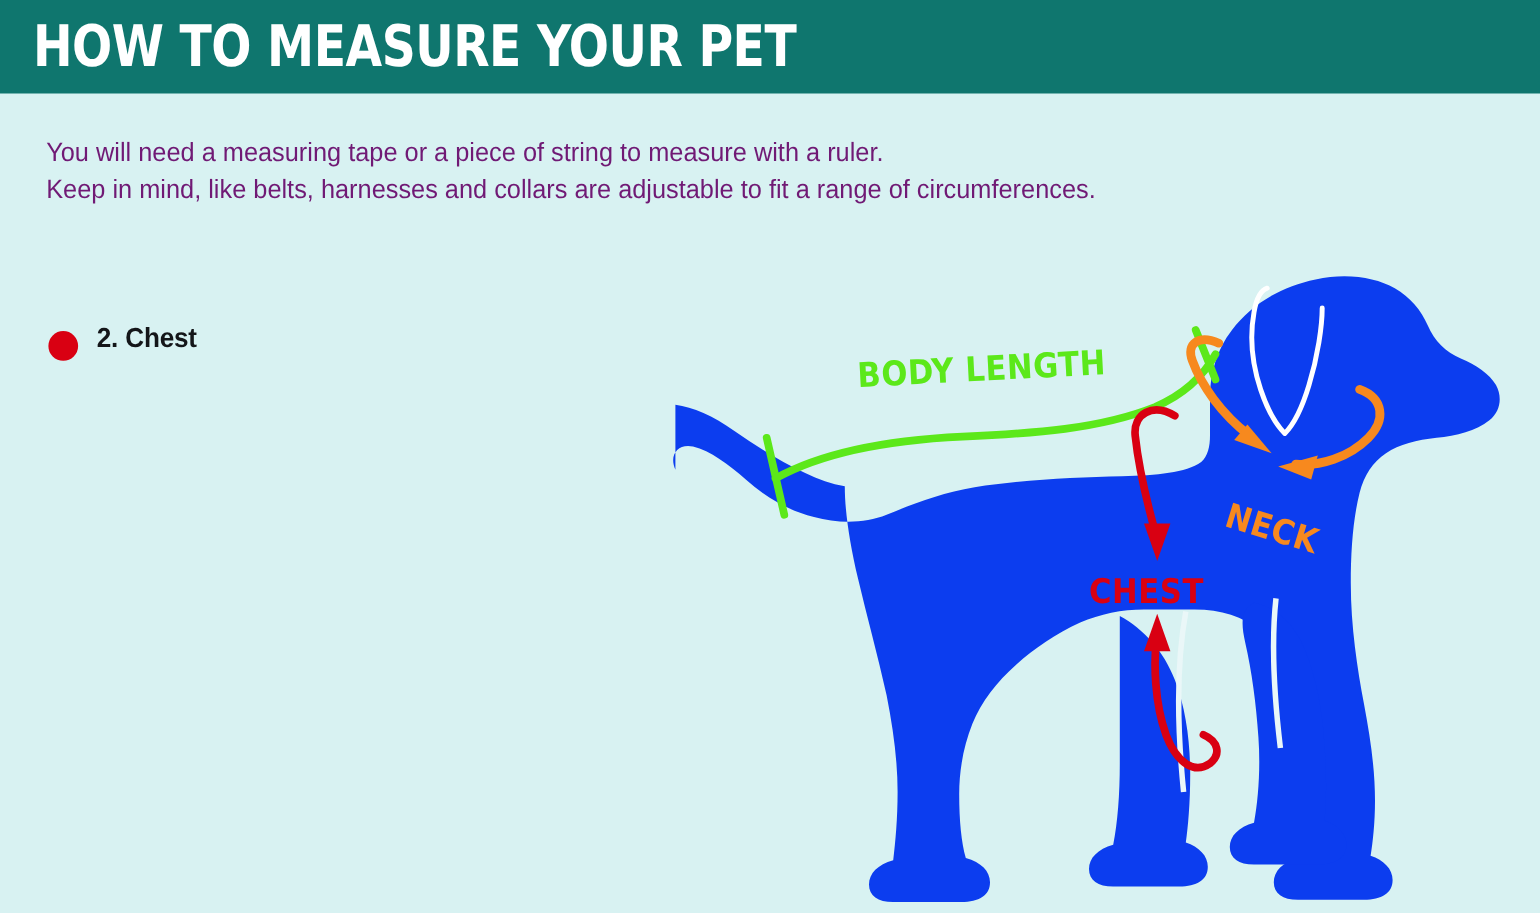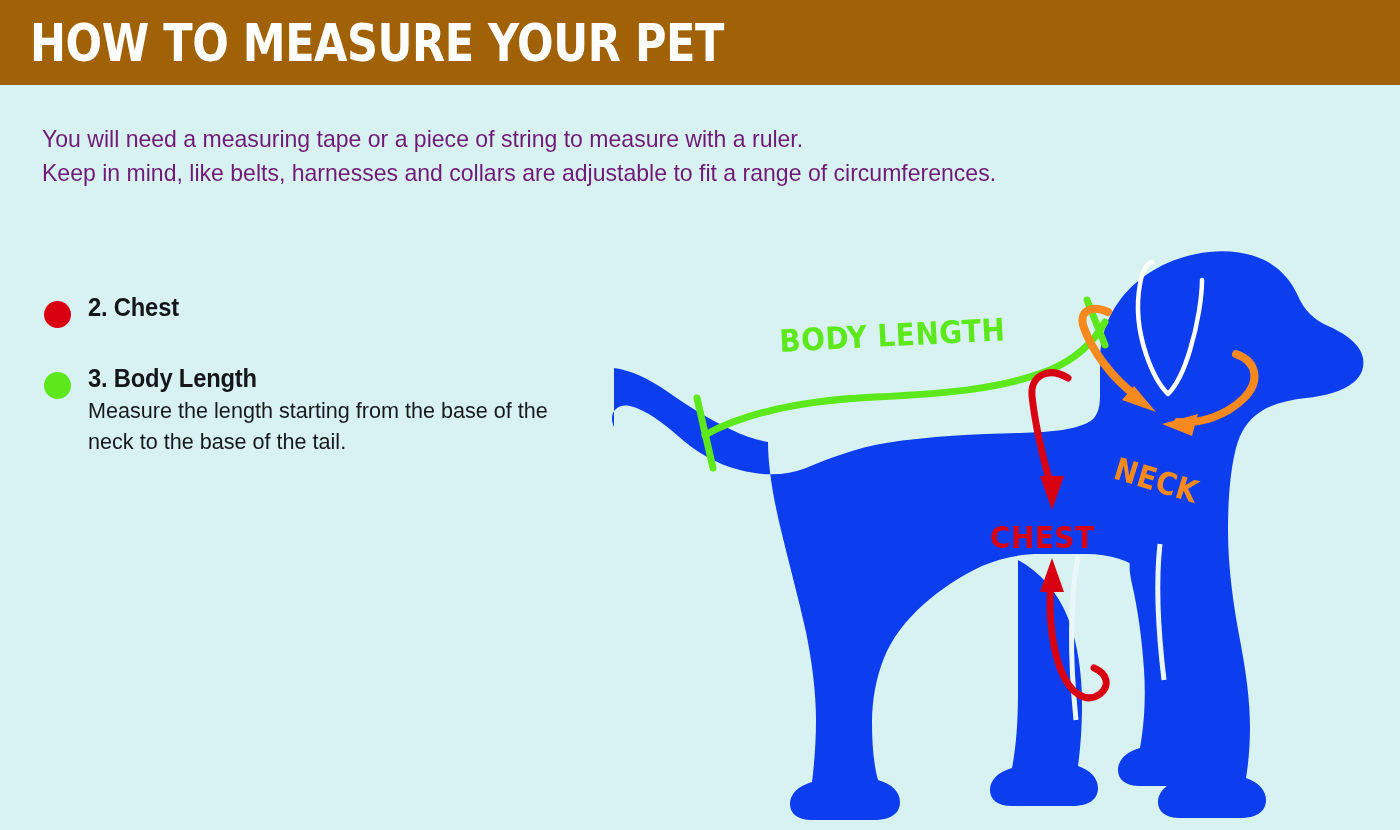--- a/index.html
+++ b/index.html
@@ -78,45 +78,37 @@
   .diagram-label {
     font-family:"Liberation Sans Narrow","DejaVu Sans Condensed","Liberation Sans", sans-serif;
     font-weight:bold;
     font-size:31px;
     letter-spacing:0.5px;
   }
 </style>
 </head>
 <body style="background: rgb(216, 242, 242);">
 
-<div id="header-bar" style="background: #a16207;">
+<div id="header-bar" style="background: #0f766e;">
   <h1 id="header-title" style="color: rgb(255, 255, 255);">HOW TO MEASURE YOUR PET</h1>
 </div>
 
 <div id="intro">
   <div>You will need a measuring tape or a piece of string to measure with a ruler.</div>
   <div>Keep in mind, like belts, harnesses and collars are adjustable to fit a range of circumferences.</div>
 </div>
 
 <div id="steps">
 
 
   <div class="step step-1">
     <span class="bullet" style="background:#D90012"></span>
     <div class="step-title">2. Chest</div>
   </div>
 
-  <div class="step step-2">
-    <span class="bullet" style="background:#5CE81A"></span>
-    <div class="step-title">3. Body Length</div>
-    <div class="step-body">
-      <span>Measure the length starting from the base of the</span>
-      <span>neck to the base of the tail.</span>
-    </div>
-  </div>
 
 </div>
 
 <div id="illustration">
 <svg viewBox="0 0 800 630" xmlns="http://www.w3.org/2000/svg">
 
   <path fill="#0C3DEF" d="M 14 227
            C 8 214, 16 203, 30 206
            C 46 210, 62 222, 78 236
            C 96 252, 116 264, 140 270

